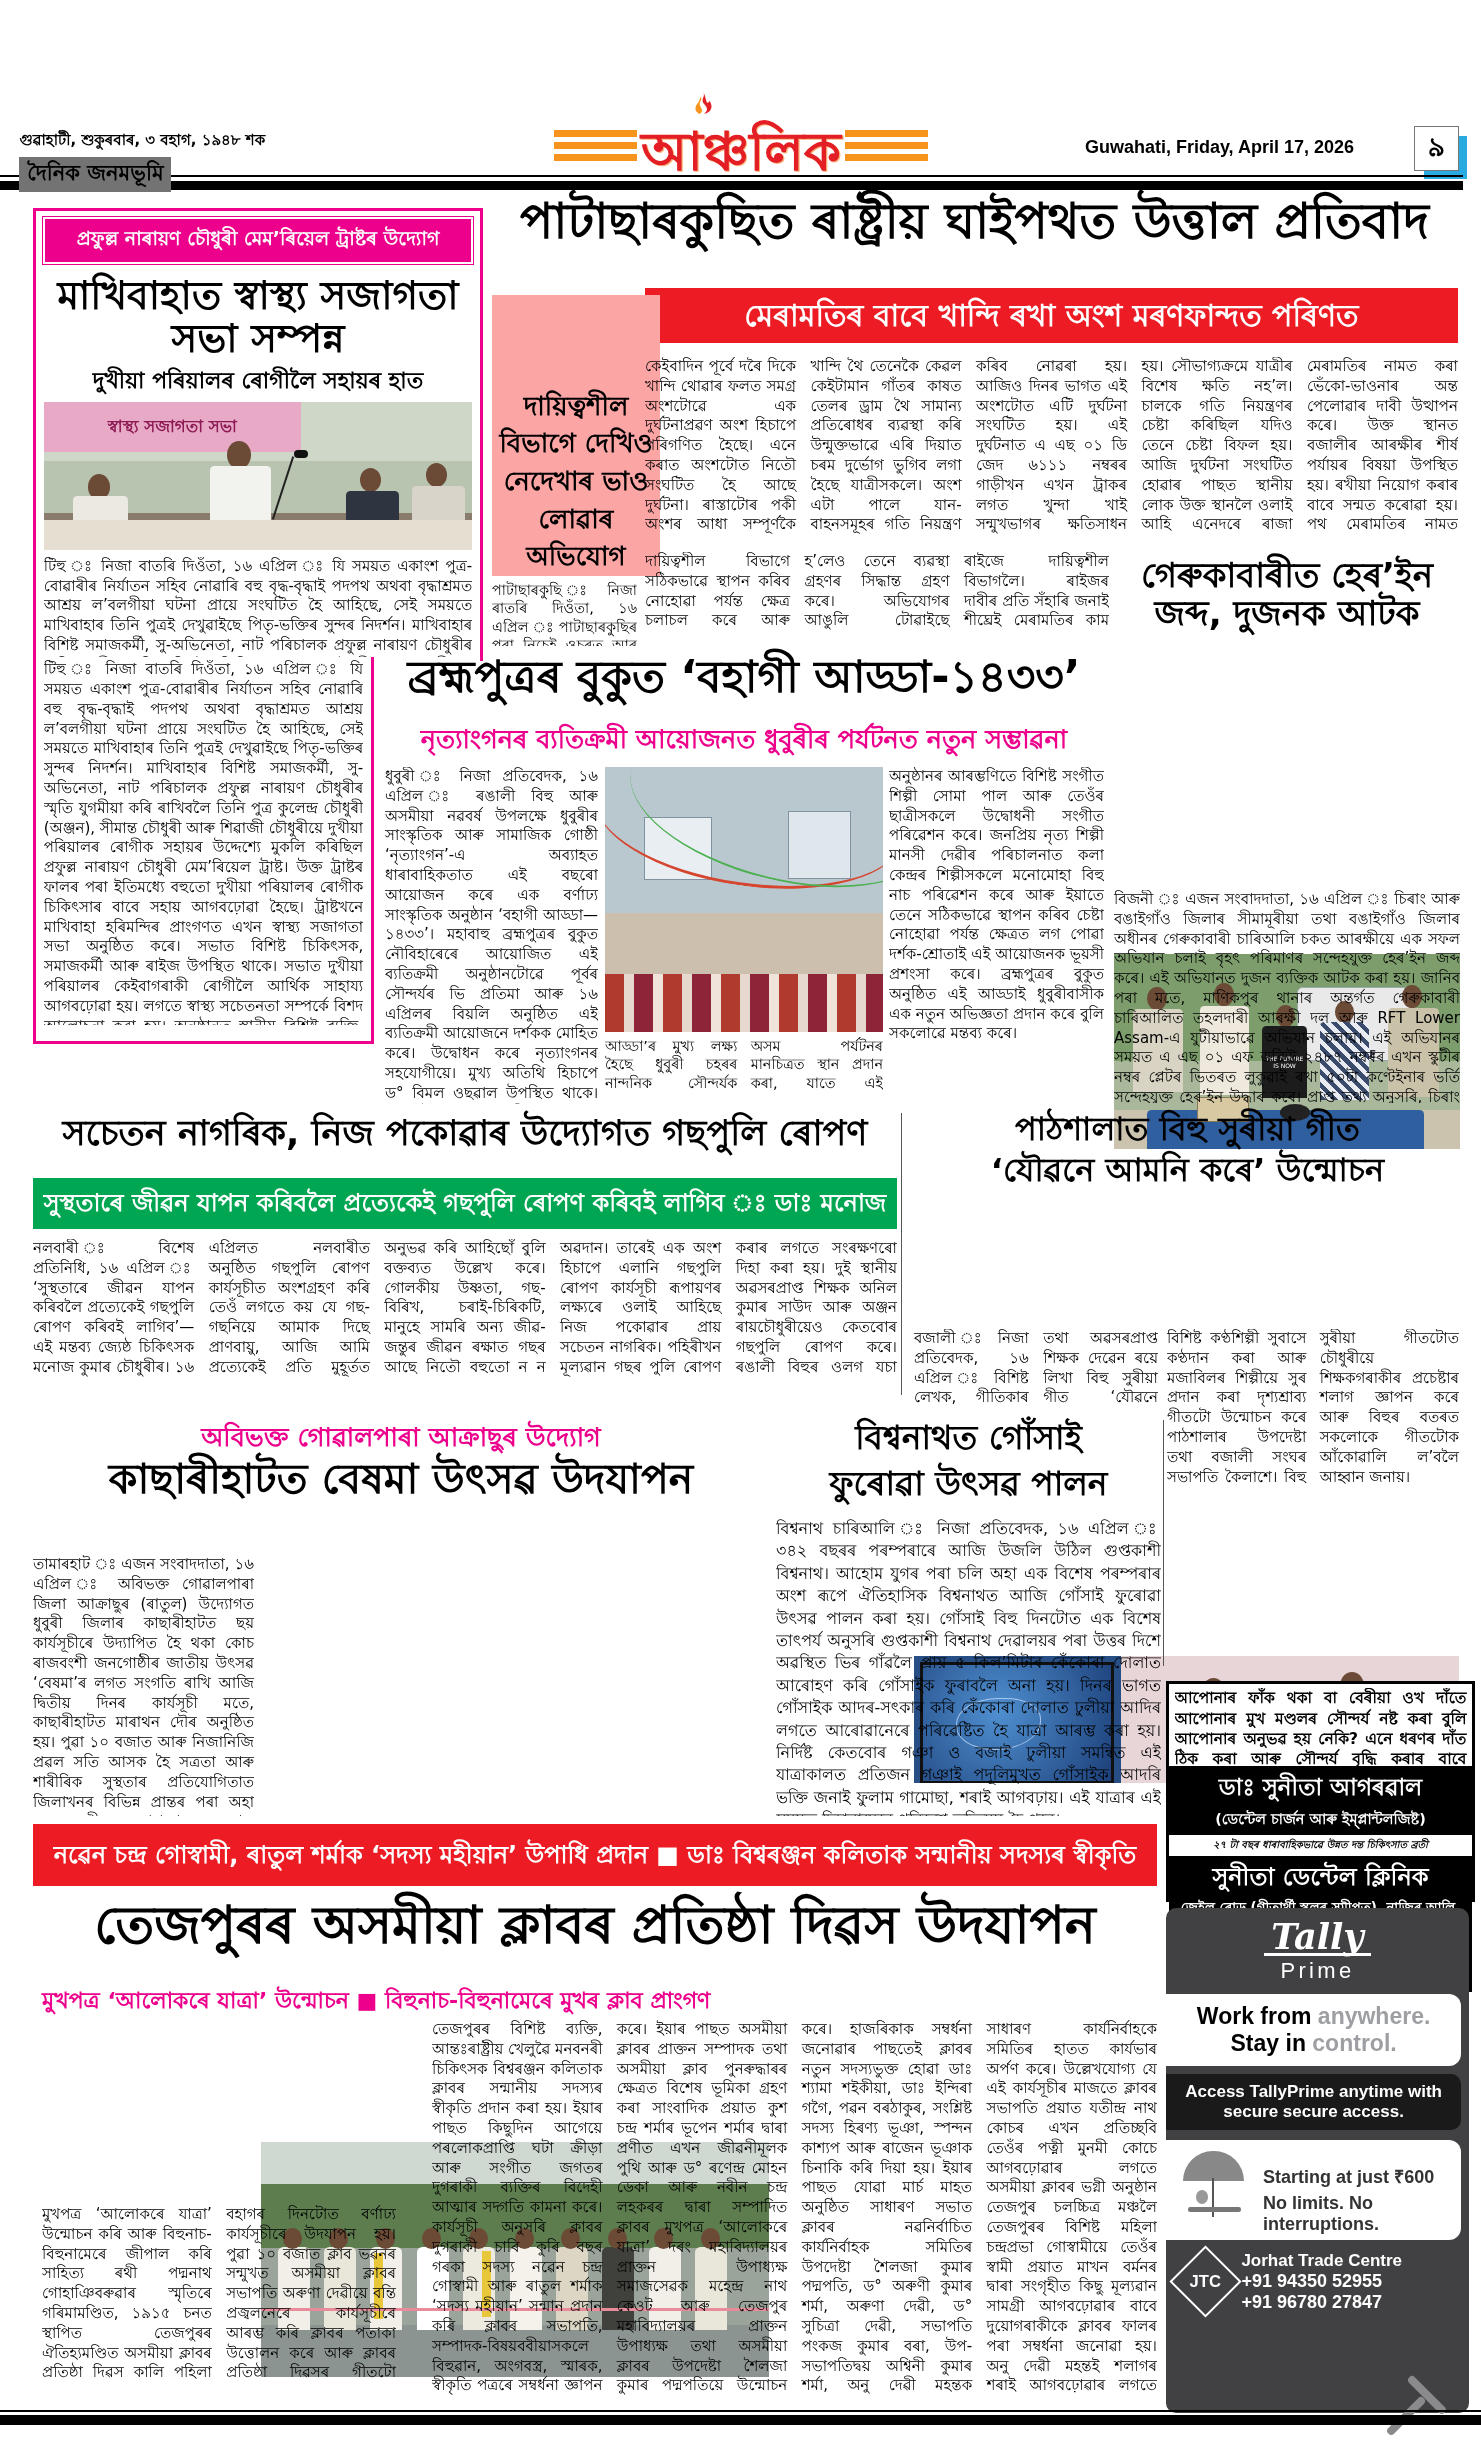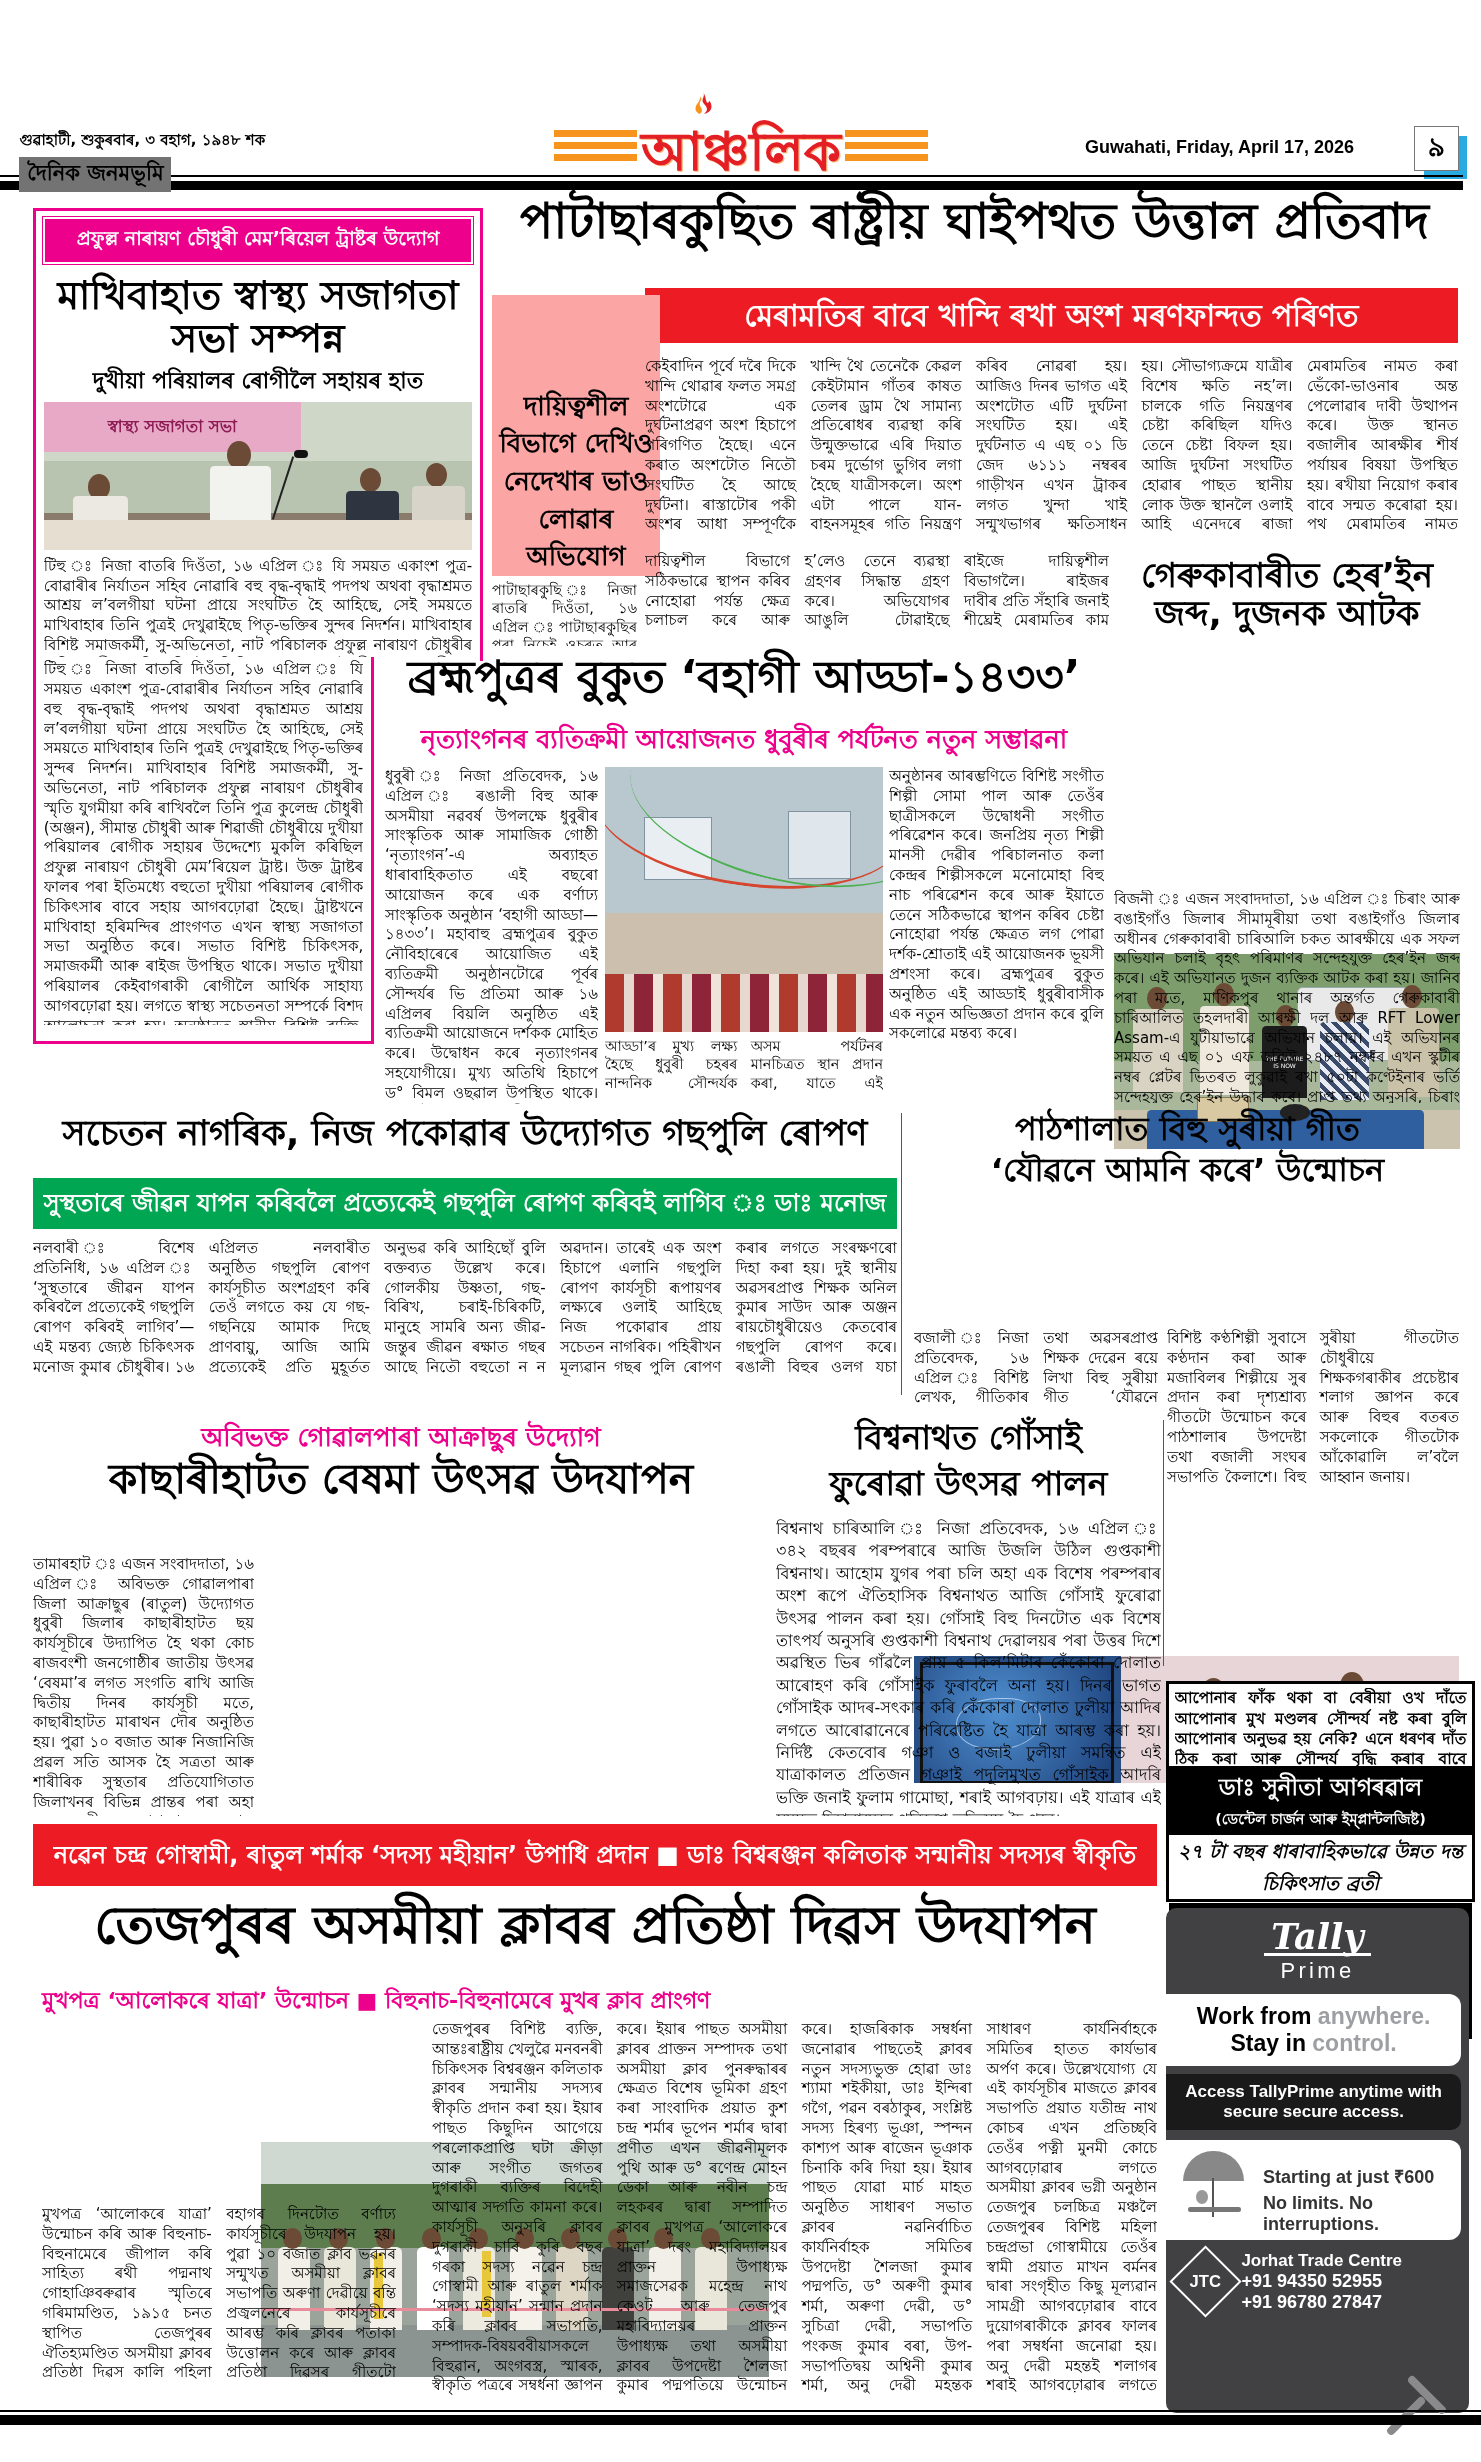--- a/index.html
+++ b/index.html
@@ -195,21 +195,21 @@
   <div class="abs jt" style="left:776px;top:1518px;width:385px;height:298px;font-size:16px;line-height:1.4;">বিশ্বনাথ চাৰিআলি ঃ নিজা প্ৰতিবেদক, ১৬ এপ্ৰিল ঃ ৩৪২ বছৰৰ পৰম্পৰাৰে আজি উজলি উঠিল গুপ্তকাশী বিশ্বনাথ। আহোম যুগৰ পৰা চলি অহা এক বিশেষ পৰম্পৰাৰ অংশ ৰূপে ঐতিহাসিক বিশ্বনাথত আজি গোঁসাই ফুৰোৱা উৎসৱ পালন কৰা হয়। গোঁসাই বিহু দিনটোত এক বিশেষ তাৎপৰ্য অনুসৰি গুপ্তকাশী বিশ্বনাথ দেৱালয়ৰ পৰা উত্তৰ দিশে অৱস্থিত ভিৰ গাঁৱলৈ প্ৰায় ৫ কিল’মিটাৰ কেঁকোৰা দোলাত আৰোহণ কৰি গোঁসাইক ফুৰাবলৈ অনা হয়। দিনৰ ভাগত গোঁসাইক আদৰ-সৎকাৰ কৰি কেঁকোৰা দোলাত ঢুলীয়া আদিৰ লগতে আৰোৱানেৰে পৰিৱেষ্টিত হৈ যাত্ৰা আৰম্ভ কৰা হয়। নিৰ্দিষ্ট কেতবোৰ গঞা ও বজাই ঢুলীয়া সমন্বিত এই যাত্ৰাকালত প্ৰতিজন গঞাই পদূলিমুখত গোঁসাইক আদৰি ভক্তি জনাই ফুলাম গামোছা, শৰাই আগবঢ়ায়। এই যাত্ৰাৰ এই সময়ত দিহানামেৰে পৰিৱেশ ভক্তিময় হৈ পৰে।</div>
 
   <div class="abs vrule" style="left:1163px;top:1420px;height:246px;"></div>
 
   <div class="abs" style="left:1166px;top:1681px;width:303px;height:215px;border:3.3px solid #000;background:#fff;">
     <div class="jt" style="margin:4.4px 5.5px 0 5.5px;font-size:15.5px;font-weight:600;line-height:1.3;height:78px;">আপোনাৰ ফাঁক থকা বা বেৰীয়া ওখ দাঁতে আপোনাৰ মুখ মণ্ডলৰ সৌন্দৰ্য নষ্ট কৰা বুলি আপোনাৰ অনুভৱ হয় নেকি? এনে ধৰণৰ দাঁত ঠিক কৰা আৰু সৌন্দৰ্য বৃদ্ধি কৰাৰ বাবে যোগাযোগ কৰক –</div>
     <div style="background:#000;color:#fff;text-align:center;padding:2.2px 0 3.3px 0;">
       <div style="font-size:23px;font-weight:800;">ডাঃ সুনীতা আগৰৱাল</div>
       <div style="font-size:14.4px;font-weight:700;">(ডেন্টেল চাৰ্জন আৰু ইম্প্লান্টলজিষ্ট)</div>
     </div>
-    <div style="text-align:center;font-size:19px;font-weight:800;font-style:italic;padding:2.2px 0;">২৭ টা বছৰ ধাৰাবাহিকভাৱে উন্নত দন্ত চিকিৎসাত ব্ৰতী</div>
+    <div style="text-align:center;font-size:10px;font-weight:800;font-style:italic;padding:2.2px 0;">২৭ টা বছৰ ধাৰাবাহিকভাৱে উন্নত দন্ত চিকিৎসাত ব্ৰতী</div>
     <div style="background:#000;color:#fff;text-align:center;padding:2.2px 0 3.3px 0;">
       <div style="font-size:24px;font-weight:800;">সুনীতা ডেন্টেল ক্লিনিক</div>
       <div style="font-size:13.3px;font-weight:700;">জেইল ৰোড (গীতাৰ্থী স্কুলৰ সমীপত), নাজিৰ আলি, যোৰহাট</div>
       <div style="font-size:16.6px;font-weight:800;">ফোন ঃ  8638410899, 9435727659</div>
     </div>
   </div>
 
   <div class="abs" style="left:1166px;top:1908px;width:303px;height:505px;background:#414042;border-radius:10px;font-family:'Liberation Sans',sans-serif;">
     <div style="text-align:center;padding-top:12px;">
       <div style="display:inline-block;color:#fff;font-family:'DejaVu Serif',serif;font-style:italic;font-weight:700;font-size:35px;border-bottom:3.3px solid #fff;line-height:0.95;padding:0 7.8px;">Tally</div>

